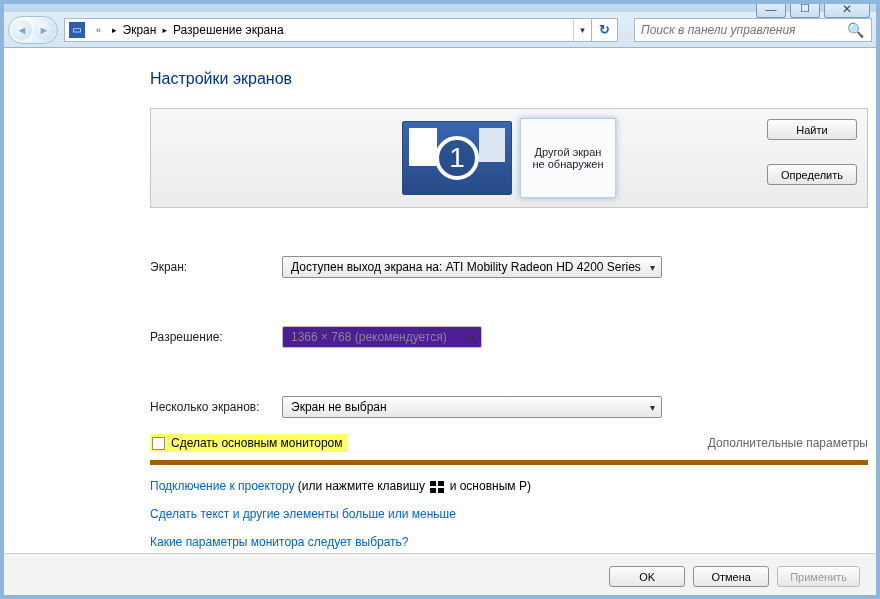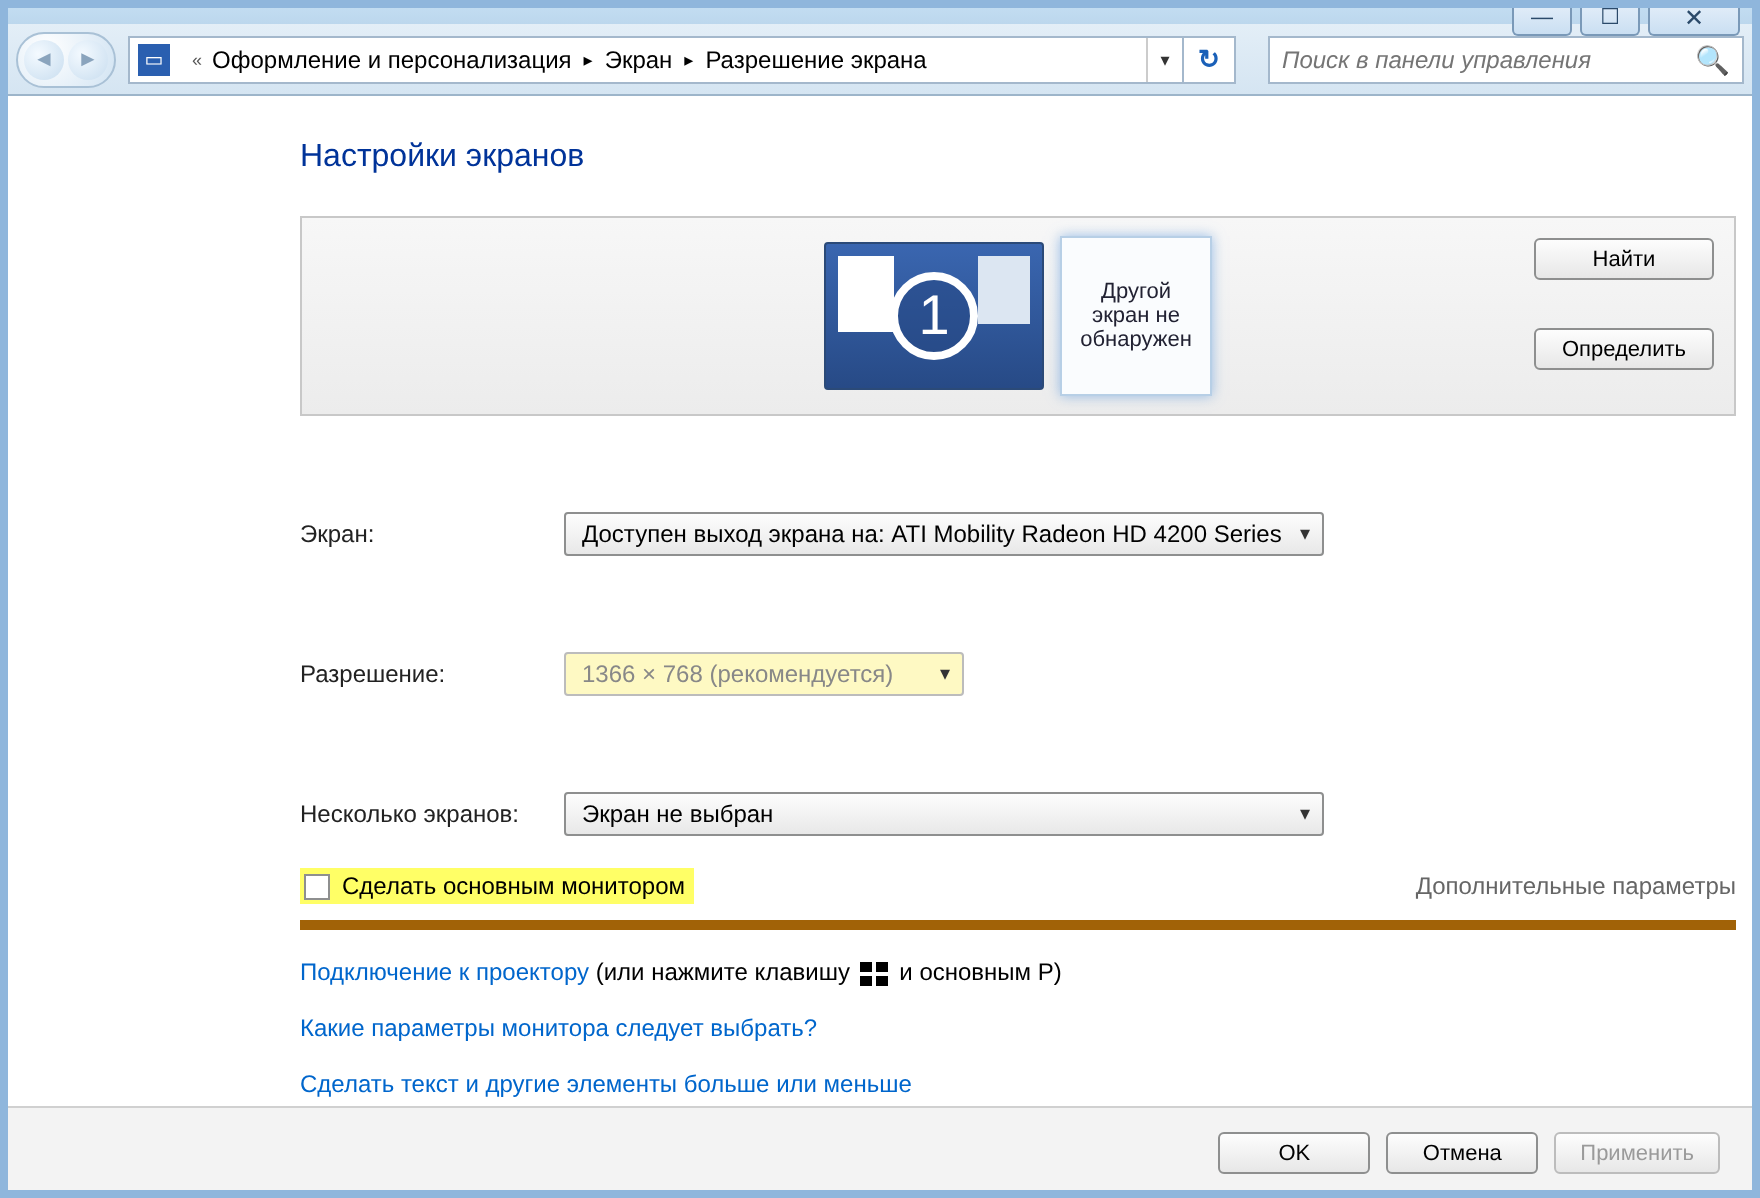--- a/index.html
+++ b/index.html
@@ -32,32 +32,32 @@
 .main { flex:1; padding:22px 12px 0 150px; overflow:auto; }
 h1 { font-size:16px; font-weight:400; color:#003399; margin-bottom:20px; }
 
 
 .preview { border:1px solid #c8c8c8; background:linear-gradient(#f7f7f7,#ececec); height:100px; display:flex; align-items:stretch; position:relative; margin-bottom:26px; }
 .preview-inner { flex:1; display:flex; align-items:center; justify-content:center; gap:8px; padding:8px 14px; }
 .monitor-thumb { width:110px; height:74px; background:linear-gradient(#3a66b0,#274a86); border:1px solid #2b4a78; border-radius:2px; position:relative; display:flex; align-items:center; justify-content:center; }
 .monitor-thumb::before { content:""; position:absolute; left:6px; top:6px; width:28px; height:38px; background:#fff; }
 .monitor-thumb::after { content:""; position:absolute; right:6px; top:6px; width:26px; height:34px; background:#dce6f2; }
 .monitor-num { width:44px; height:44px; border:4px solid #fff; border-radius:50%; color:#fff; font-size:28px; font-weight:400; display:flex; align-items:center; justify-content:center; z-index:1; background:rgba(36,70,130,.5); }
-.ghost-box { width:76px; height:80px; background:#fafcfe; border:1px solid #b7cfe6; display:flex; align-items:center; justify-content:center; text-align:center; font-size:11px; color:#223; padding:6px; box-shadow:0 0 6px rgba(90,150,220,.6); }
+.ghost-box { width:96px; height:80px; background:#fafcfe; border:1px solid #b7cfe6; display:flex; align-items:center; justify-content:center; text-align:center; font-size:11px; color:#223; padding:6px; box-shadow:0 0 6px rgba(90,150,220,.6); }
 .preview-btns { position:absolute; right:10px; top:10px; display:flex; flex-direction:column; gap:24px; }
 .btn7 { min-width:90px; height:21px; background:linear-gradient(#fdfdfd,#e7e7e7); border:1px solid #8e8f8f; border-radius:3px; font-size:11px; padding:0 12px; cursor:pointer; }
 
 
 .row { display:flex; align-items:center; margin-bottom:16px;margin-top:48px; }
 .row label { width:132px; font-size:12px; color:#222; }
 .select { height:22px; background:linear-gradient(#fdfdfd,#e8e8e8); border:1px solid #8e8f8f; border-radius:2px; display:flex; align-items:center; padding:0 20px 0 8px; font-size:12px; position:relative; cursor:pointer;text-align:center; }
 .select::after { content:"▾"; position:absolute; right:6px; font-size:10px; color:#333; }
 .select.wide { width:380px; }
 .select.med { width:200px; }
-.select.disabled { color:#888; background:#fef9c3; border-color:#bcbcbc; cursor:default; }
+.select.disabled { color:#888; background:#4c1d95; border-color:#bcbcbc; cursor:default; }
 
 
 .chkrow { display:flex; align-items:center; margin:14px 0 4px; border-bottom:5px solid #a16207; padding-bottom:8px; }
 .hl { background:#ffff66; padding:2px 4px 2px 2px; display:inline-flex; align-items:center; gap:6px; }
 .chk { width:13px; height:13px; border:1px solid #8e8f8f; background:#fff; display:inline-block; }
 .advlink { margin-left:auto; color:#666; font-size:12px; text-decoration:none; cursor:pointer; }
 
 .linkrow { margin:14px 0; font-size:12px; }
 .linkrow a { color:#0066cc; text-decoration:none; cursor:pointer; }
 .winkey { display:inline-block; width:14px; height:12px; position:relative; vertical-align:middle; margin:0 2px; }
@@ -83,21 +83,20 @@
 </div>
 
 <div class="navrow">
   <div class="nav-back">
     <span>◄</span>
     <span>►</span>
   </div>
   <div class="breadcrumb">
     <div class="bc-icon">▭</div>
     <span class="bc-sep">«</span>
-    <span class="bc-item">Оформление и персонализация</span>
     <span class="bc-chev">▸</span>
     <span class="bc-item">Экран</span>
     <span class="bc-chev">▸</span>
     <span class="bc-item">Разрешение экрана</span>
     <div class="bc-end">
       <div class="bc-drop">▾</div>
       <div class="bc-refresh">↻</div>
     </div>
   </div>
   <div class="search">
@@ -141,24 +140,24 @@
         <span class="chk"></span>
         <span>Сделать основным монитором</span>
       </span>
       <a class="advlink">Дополнительные параметры</a>
     </div>
 
     <div class="linkrow">
       <a>Подключение к проектору</a><span> (или нажмите клавишу </span><span class="winkey"></span><span> и основным P)</span>
     </div>
     <div class="linkrow">
-      <a>Какие параметры монитора следует выбрать?</a>
+      <a>Сделать текст и другие элементы больше или меньше</a>
     </div>
     <div class="linkrow">
-      <a>Сделать текст и другие элементы больше или меньше</a>
+      <a>Какие параметры монитора следует выбрать?</a>
     </div>
   </div>
 
   <div class="footer">
     <button class="btn7">OK</button>
     <button class="btn7">Отмена</button>
     <button class="btn7 disabled">Применить</button>
   </div>
 </div>
 

